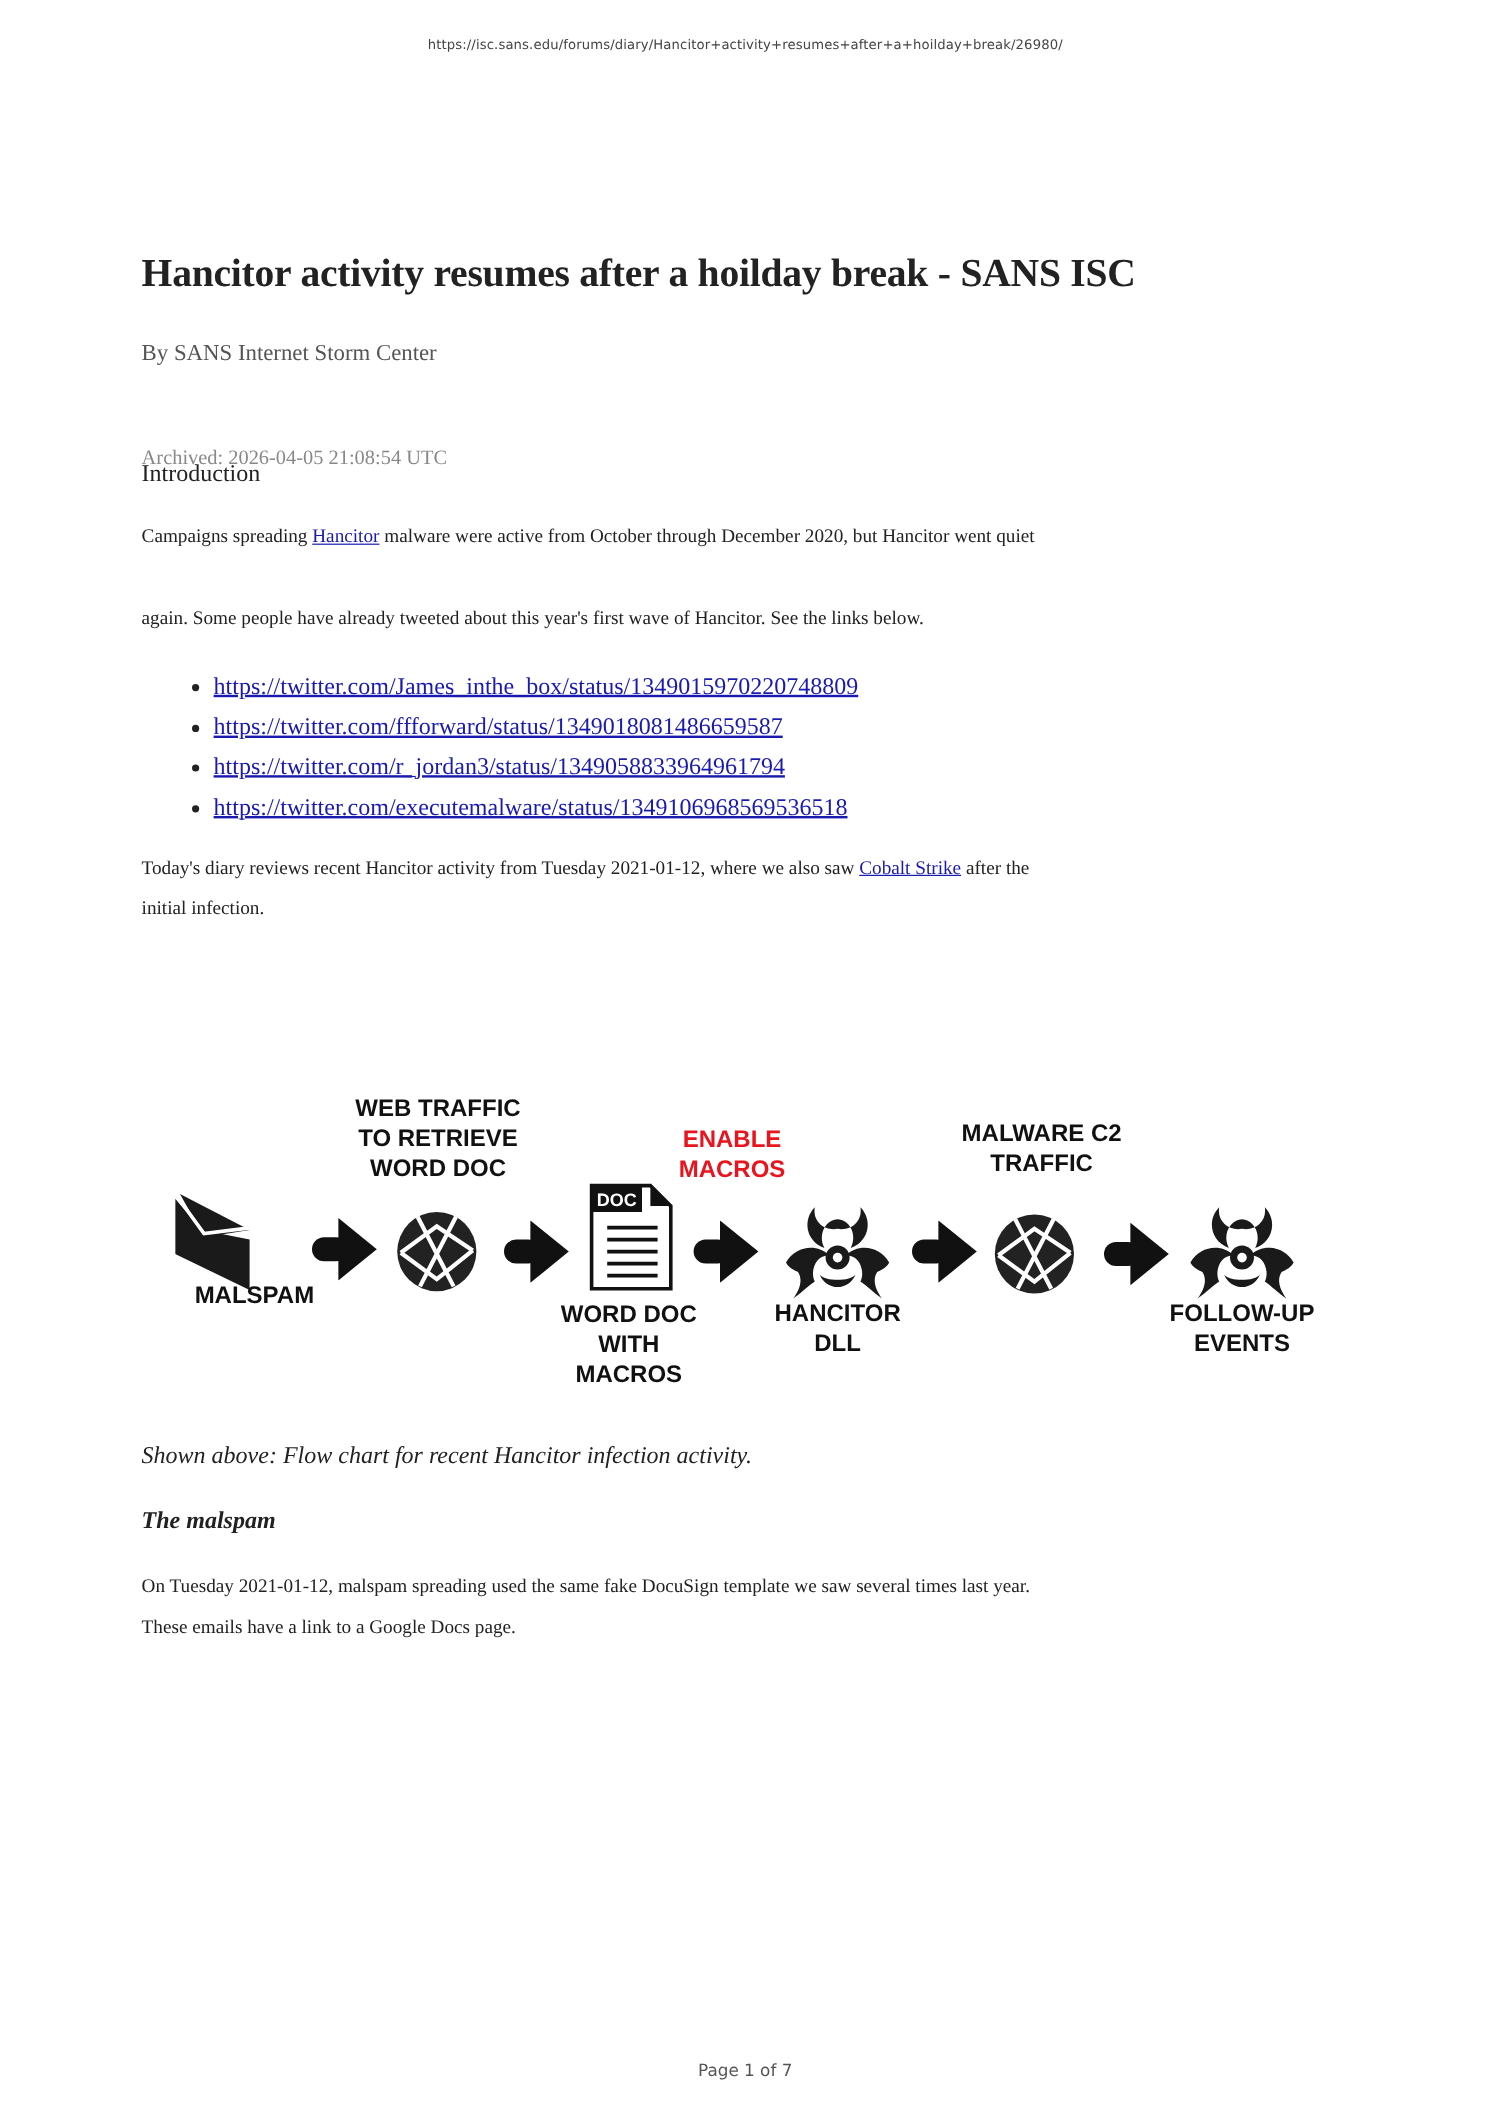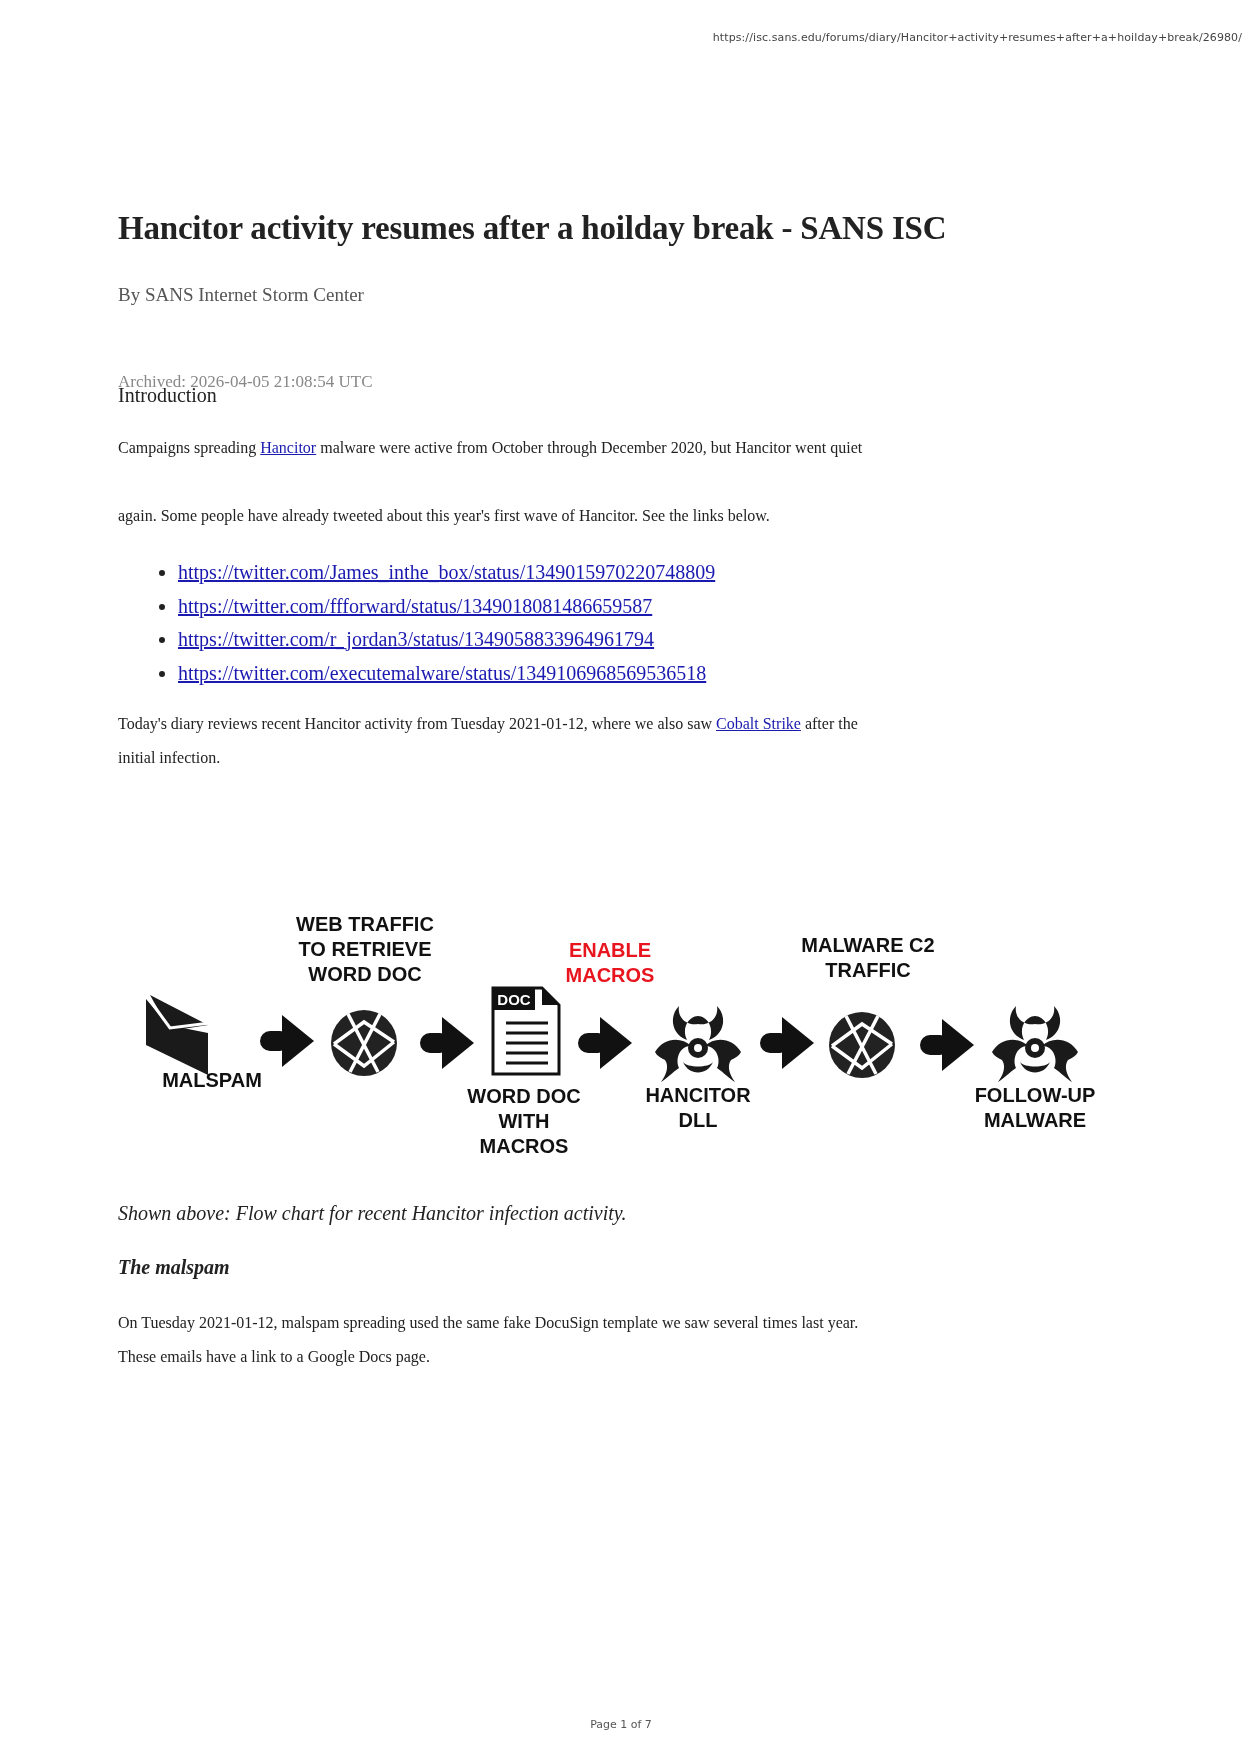--- a/index.html
+++ b/index.html
@@ -1,34 +1,34 @@
 <!DOCTYPE html>
 <html><head>
 <meta charset="utf-8">
 <style>
   html, body { margin: 0; padding: 0; background: #ffffff; }
   body { width: 1242px; height: 1756px; position: relative; overflow: hidden; font-family: "Liberation Serif", serif; color: #222; }
-  .url-header { position: absolute; top: 31px; left: 0; width: 1242px; text-align: right; font-family: "DejaVu Sans", sans-serif; font-size: 11px; color: #444; letter-spacing: 0.1px; }
+  .url-header { position: absolute; top: 31px; left: 0; width: 1242px; text-align: center; font-family: "DejaVu Sans", sans-serif; font-size: 11px; color: #444; letter-spacing: 0.1px; }
   .content { position: absolute; left: 118px; top: 0; width: 1000px; }
   h1.title { position: absolute; top: 210px; left: 0; margin: 0; font-size: 33px; font-weight: bold; color: #222; white-space: nowrap; letter-spacing: -0.2px; }
   .byline { position: absolute; top: 284px; left: 0; font-size: 19px; color: #555; }
   .archived { position: absolute; top: 332px; left: 0; font-size: 17px; color: #888; margin-top: 40px; }
   .intro { position: absolute; top: 384px; left: 0; font-size: 20px; color: #222; }
   p.body { position: absolute; left: 0; margin: 0; font-size: 16px; line-height: 34px; color: #222; width: 1000px; }
   a { color: #1a1ab0; text-decoration: underline; }
   ul.links { position: absolute; top: 556px; left: 0; margin: 0; padding-left: 60px; font-size: 20px; line-height: 33.5px; list-style: disc; }
   ul.links li { padding-left: 0; }
   .diagram { position: absolute; left: 0; top: 830px; width: 1000px; height: 340px; }
   .diagram .d-title { position: absolute; top: 8px; left: 0; width: 1000px; text-align: center; font-family: "Liberation Sans", sans-serif; font-weight: bold; font-size: 25px; color: #111; }
   .d-label { position: absolute; font-family: "Liberation Sans", sans-serif; font-weight: bold; font-size: 20px; line-height: 25px; color: #111; text-align: center; width: 170px; }
   .d-label.red { color: #e8141e; }
   .icon { position: absolute; }
   .caption { position: absolute; top: 1202px; left: 0; font-style: italic; font-size: 20px; color: #222; }
   .subhead { position: absolute; top: 1256px; left: 0; font-style: italic; font-weight: bold; font-size: 20px; color: #222; }
-  .footer { position: absolute; top: 1718px; left: 0; width: 1242px; text-align: center; font-family: "DejaVu Sans", sans-serif; font-size: 11px; color: #555; }
+  .footer { position: absolute; top: 1718px; left: 0; width: 1242px; text-align: center; font-family: "DejaVu Sans", sans-serif; font-size: 14px; color: #555; }
 </style>
 </head>
 <body>
 
 <div class="url-header">https://isc.sans.edu/forums/diary/Hancitor+activity+resumes+after+a+hoilday+break/26980/</div>
 
 <div class="content">
   <h1 class="title">Hancitor activity resumes after a hoilday break - SANS ISC</h1>
   <div class="byline">By SANS Internet Storm Center</div>
   <div class="archived">Archived: 2026-04-05 21:08:54 UTC</div>
@@ -53,21 +53,21 @@
   </p>
 
   <div class="diagram">
 
     <div class="d-label" style="left:9px; top:238px;"><span>MALSPAM</span></div>
     <div class="d-label" style="left:162px; top:82px;"><span>WEB TRAFFIC</span><br><span>TO RETRIEVE</span><br><span>WORD DOC</span></div>
     <div class="d-label" style="left:321px; top:254px;"><span>WORD DOC</span><br><span>WITH</span><br><span>MACROS</span></div>
     <div class="d-label red" style="left:407px; top:108px;"><span>ENABLE</span><br><span>MACROS</span></div>
     <div class="d-label" style="left:495px; top:253px;"><span>HANCITOR</span><br><span>DLL</span></div>
     <div class="d-label" style="left:665px; top:103px;"><span>MALWARE C2</span><br><span>TRAFFIC</span></div>
-    <div class="d-label" style="left:832px; top:253px;"><span>FOLLOW-UP</span><br><span>MALWARE</span></div>
+    <div class="d-label" style="left:832px; top:253px;"><span>FOLLOW-UP</span><br><span>EVENTS</span></div>
 
     <svg class="icon" style="left:28px; top:165px;" width="70" height="82" viewBox="0 0 70 82">
       <polygon points="0,4 0,50 62,80 62,38 22,30" fill="#1a1a1a"></polygon>
       <polygon points="4,0 62,30 24,36" fill="#1a1a1a"></polygon>
       <polyline points="3,4 24,33 64,28" fill="none" stroke="#fff" stroke-width="3"></polyline>
     </svg>
 
     <svg class="icon" style="left:140px; top:185px;" width="58" height="52" viewBox="0 0 58 52">
       <rect x="2" y="16" width="30" height="20" rx="10" fill="#111"></rect>
         <polygon points="24,0 56,26 24,52" fill="#111"></polygon>

